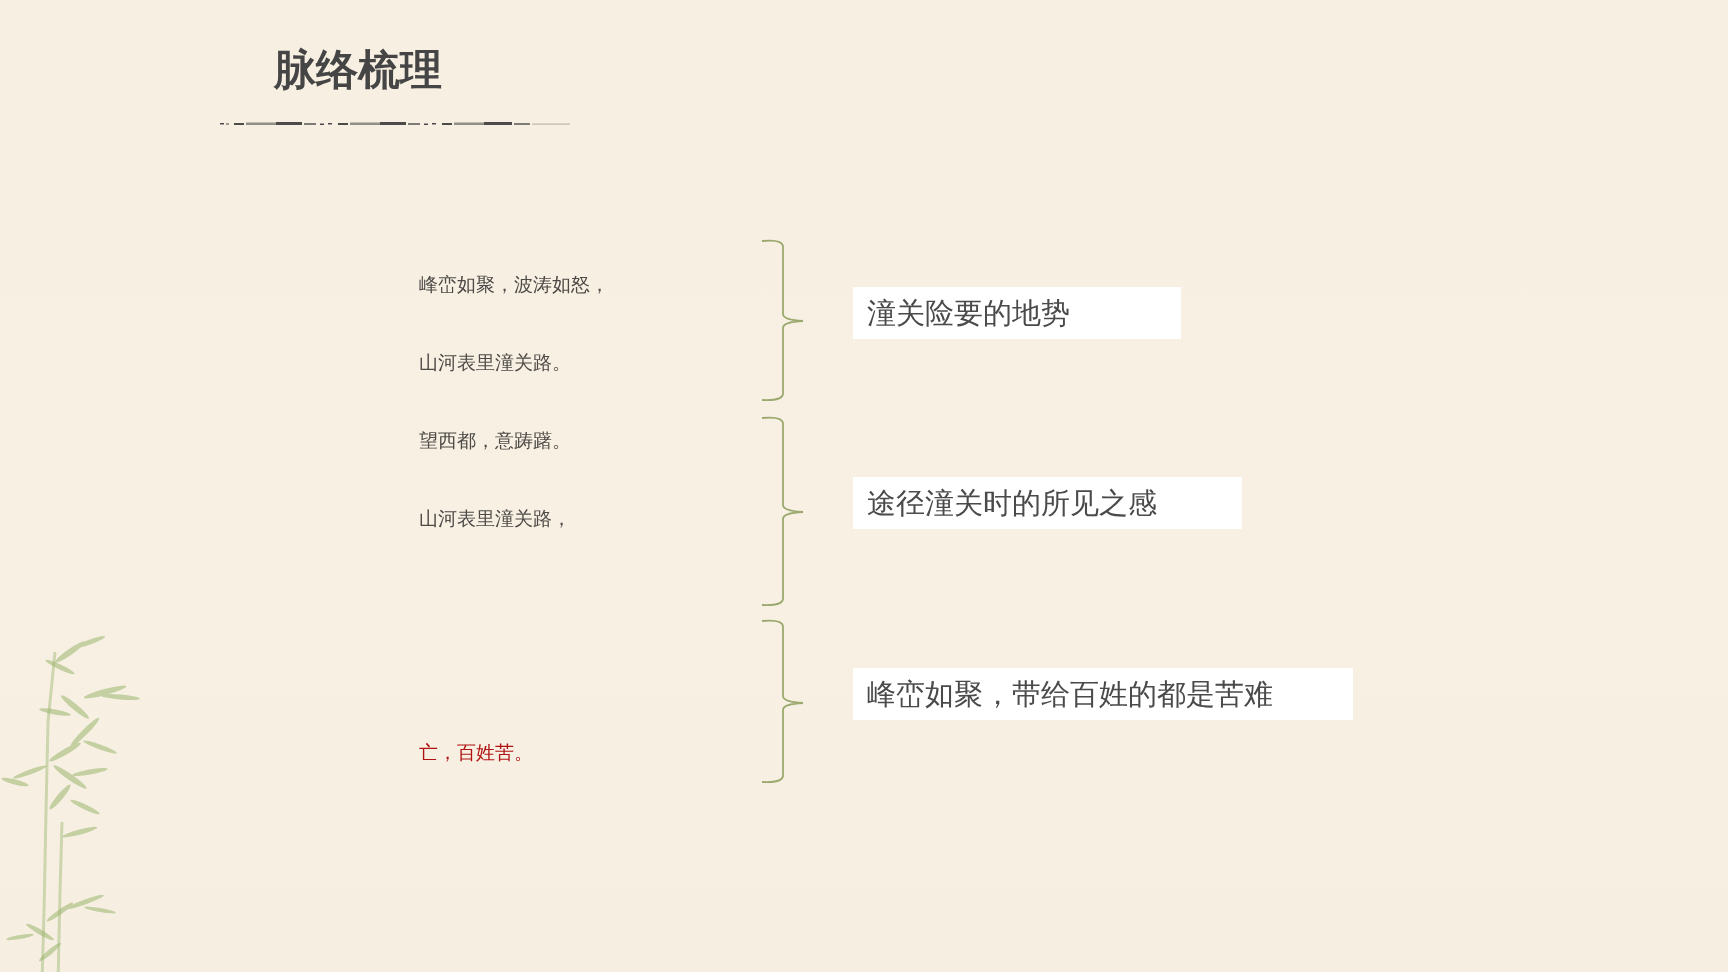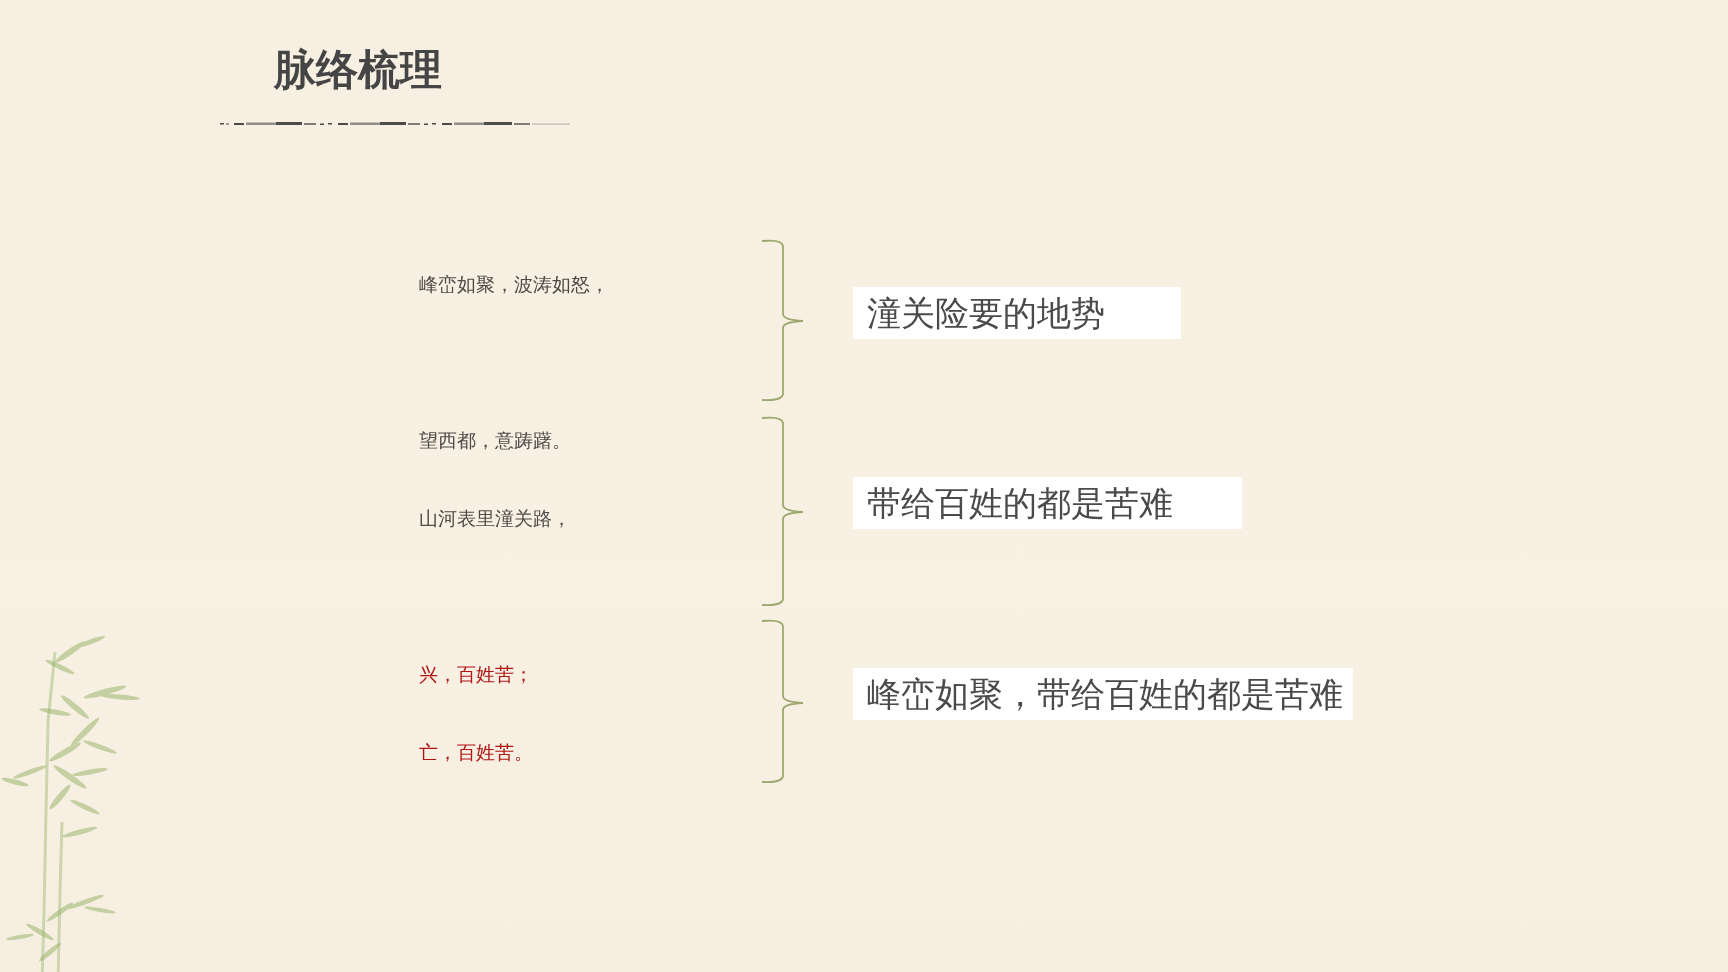--- a/index.html
+++ b/index.html
@@ -56,21 +56,21 @@
       left: 755px;
       width: 60px;
     }
     .summary-box {
       position: absolute;
       left: 853px;
       height: 52px;
       background: #FFFFFF;
       box-sizing: border-box;
       padding-left: 14px;
-      font-size: 34px;
+      font-size: 29px;
       line-height: 52px;
       color: #4A4A4A;
       white-space: nowrap;
     }
     .bamboo {
       position: absolute;
       left: 0;
       top: 600px;
       width: 170px;
       height: 372px;
@@ -101,37 +101,37 @@
       <rect x="212" y="7" width="4" height="1.5"></rect>
       <rect x="222" y="7" width="10" height="2"></rect>
       <rect x="234" y="6.5" width="30" height="2.5" opacity="0.6"></rect>
       <rect x="264" y="6" width="28" height="3"></rect>
       <rect x="294" y="7" width="16" height="2" opacity="0.7"></rect>
       <rect x="312" y="7.5" width="38" height="1.2" opacity="0.35"></rect>
     </g>
   </svg>
 
   <div class="poem-line" style="top:252px">峰峦如聚，波涛如怒，</div>
+  <div class="poem-line" style="top:330px">山河表里潼关路。</div>
   <div class="poem-line" style="top:408px">望西都，意踌躇。</div>
   <div class="poem-line" style="top:486px">山河表里潼关路，</div>
-  <div class="poem-line red" style="top:642px">兴，百姓苦；</div>
   <div class="poem-line red" style="top:720px">亡，百姓苦。</div>
 
   <svg class="brace" style="top:226px; height:166px" viewBox="0 0 60 166">
     <path d="M7 3 Q27 1 28 8 L28 76 Q28 82 48 83 Q28 84 28 90 L28 156 Q27 163 7 162" fill="none" stroke="#9BA86E" stroke-width="1.8"></path>
   </svg>
   <svg class="brace" style="top:403px; height:194px" viewBox="0 0 60 194">
     <path d="M7 3 Q27 1 28 8 L28 90 Q28 96 48 97 Q28 98 28 104 L28 184 Q27 191 7 190" fill="none" stroke="#9BA86E" stroke-width="1.8"></path>
   </svg>
   <svg class="brace" style="top:606px; height:168px" viewBox="0 0 60 168">
     <path d="M7 3 Q27 1 28 8 L28 78 Q28 84 48 85 Q28 86 28 92 L28 158 Q27 165 7 164" fill="none" stroke="#9BA86E" stroke-width="1.8"></path>
   </svg>
 
   <div class="summary-box" style="top:275px; width:328px">潼关险要的地势</div>
-  <div class="summary-box" style="top:465px; width:389px">带给百姓的都是苦难</div>
+  <div class="summary-box" style="top:465px; width:389px">途径潼关时的所见之感</div>
   <div class="summary-box" style="top:656px; width:500px">峰峦如聚，带给百姓的都是苦难</div>
 
   <svg class="bamboo" viewBox="0 0 170 372">
     <g stroke="#C8D3A8" stroke-width="3" fill="none" opacity="0.9">
       <path d="M42 372 L44 300 L46 200 L48 110 L55 40"></path>
       <path d="M58 372 L60 280 L62 210"></path>
     </g>
     <g fill="#9CB56E" opacity="0.55">
       <ellipse cx="70" cy="40" rx="18" ry="3" transform="rotate(-35 70 40)"></ellipse>
       <ellipse cx="90" cy="30" rx="16" ry="2.5" transform="rotate(-20 90 30)"></ellipse>

